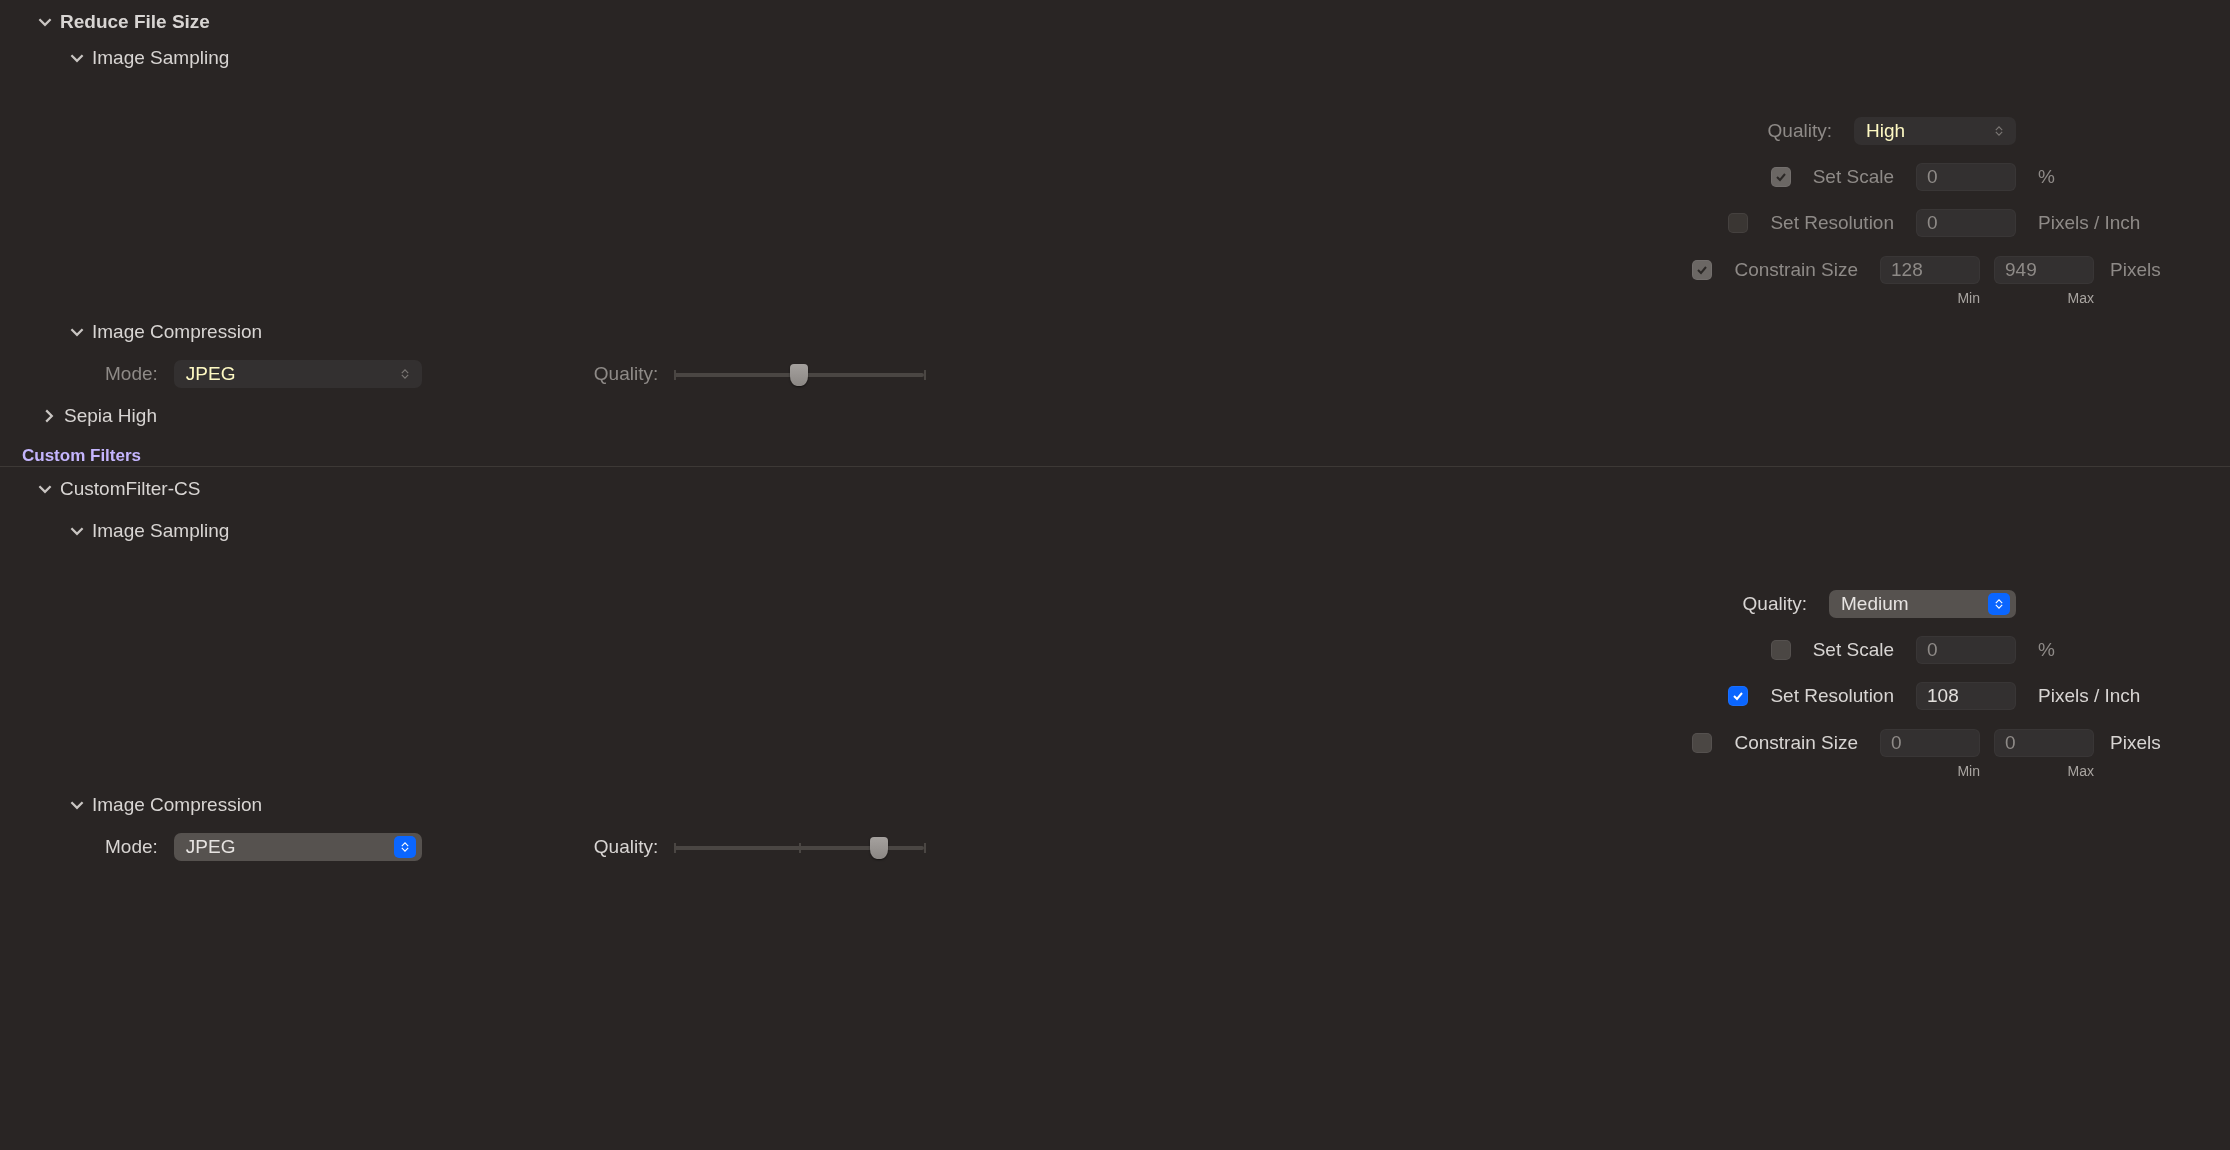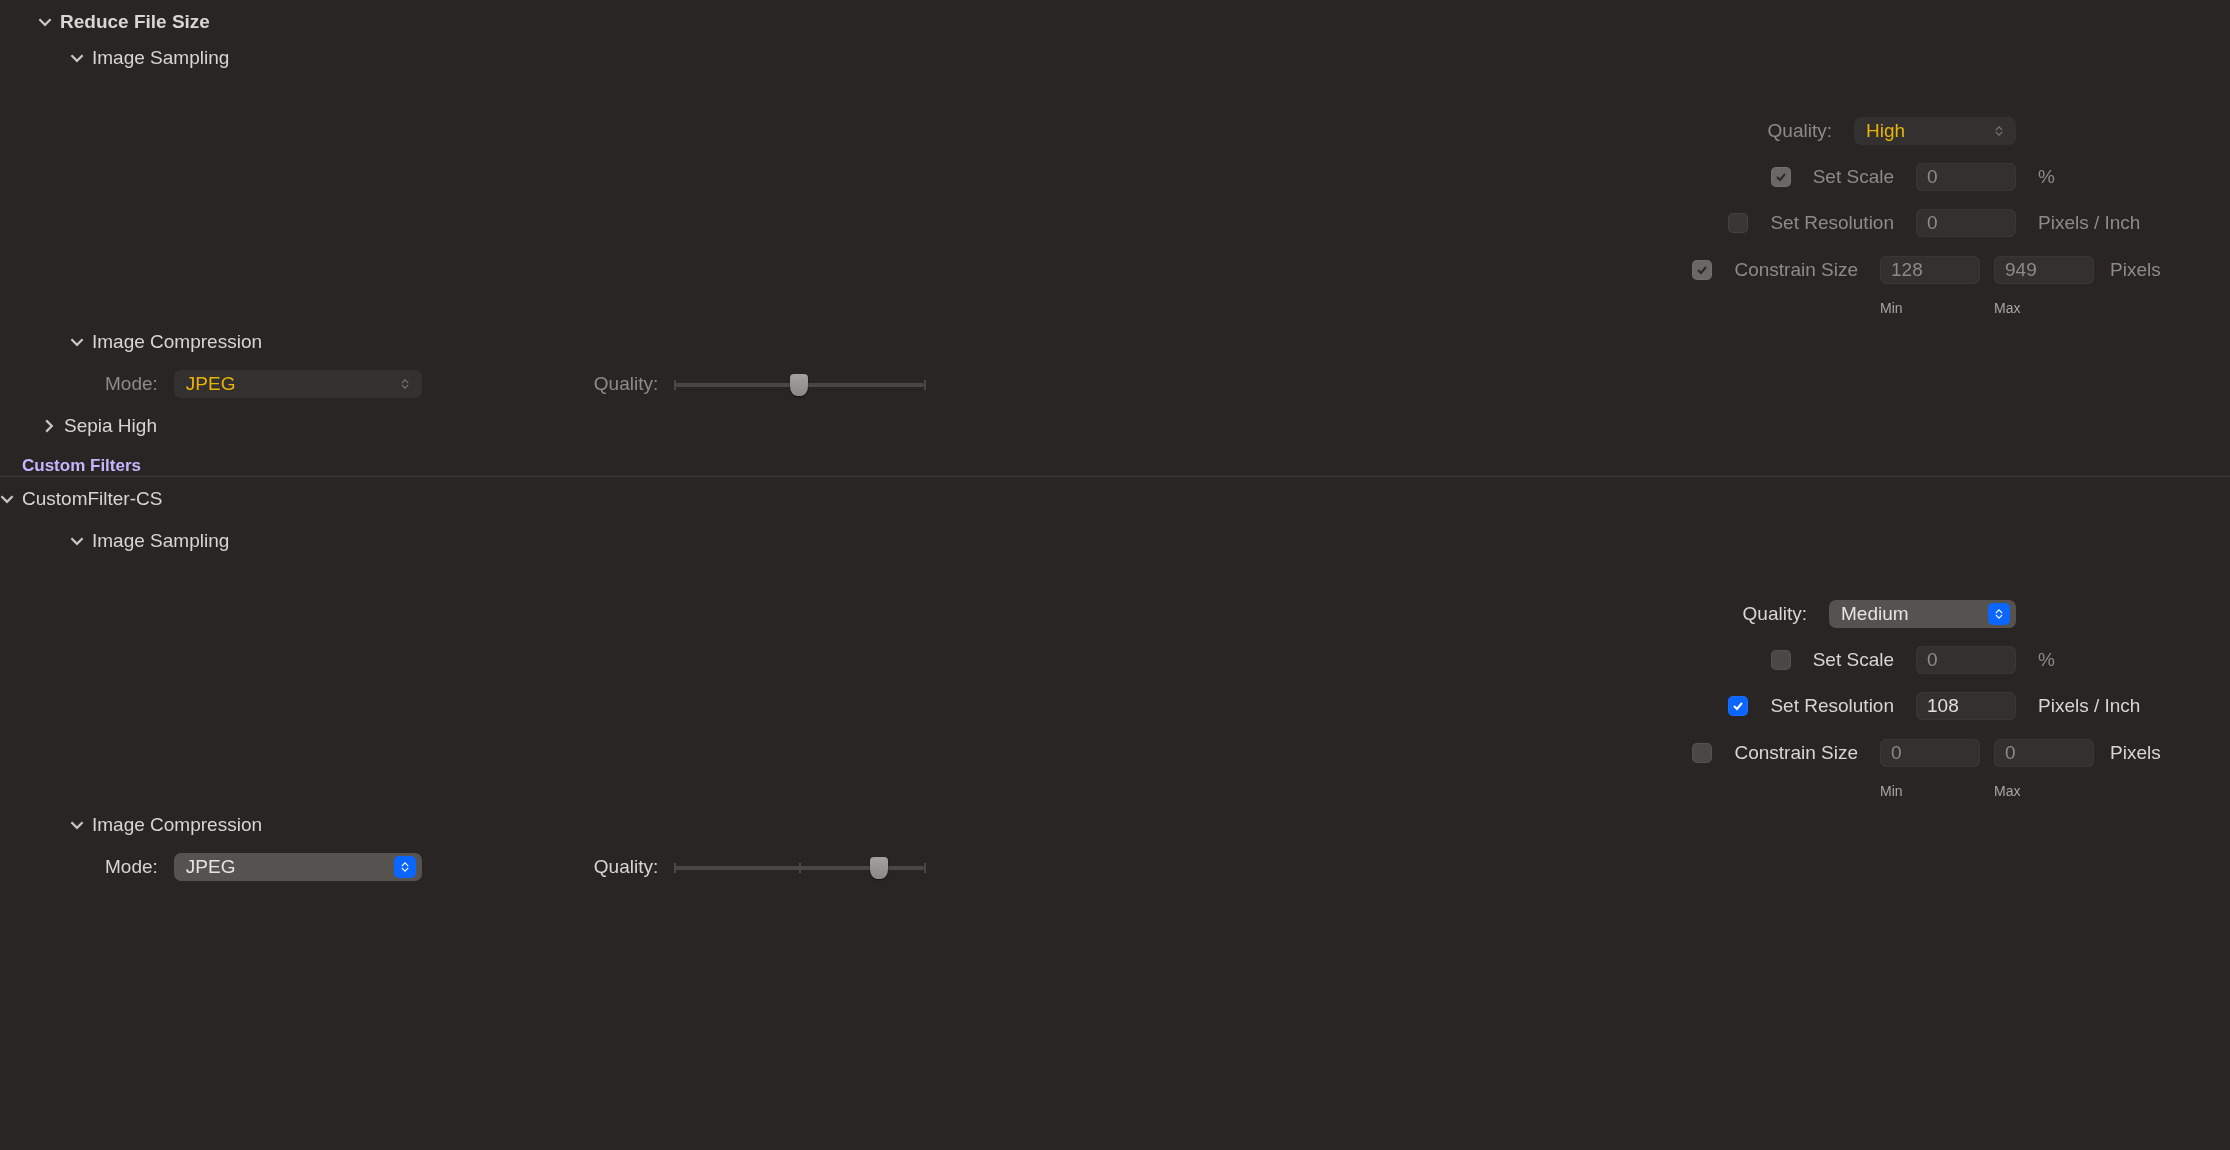--- a/index.html
+++ b/index.html
@@ -117,21 +117,21 @@
     display: inline-flex;
     align-items: center;
     justify-content: space-between;
     height: 28px;
     border-radius: 7px;
     padding: 0 6px 0 12px;
     gap: 12px;
   }
   .popup.disabled {
     background: #333030;
-    color: #eab308;
+    color: #fef9c3;
   }
   .popup.enabled {
     background: #56524f;
     color: #e6e3e1;
   }
   .popup.enabled .stepper { background: #0a66ff; color:#fff; }
   .popup.disabled .stepper { color:#7c7875; }
   .stepper {
     width: 22px;
     height: 22px;
@@ -177,21 +177,21 @@
     position: absolute;
     top: 1px;
     width: 18px;
     height: 22px;
     border-radius: 4px 4px 7px 7px / 4px 4px 10px 10px;
     background: linear-gradient(#a5a19e,#8b8784);
     box-shadow: 0 1px 2px rgba(0,0,0,0.5);
     transform: translateX(-50%);
   }
   .dim-text { color:#8e8a87; }
-  .field-stack { display:flex; flex-direction:column; align-items:flex-start; gap:16px; }
+  .field-stack { display:flex; flex-direction:column; align-items:flex-end; gap:6px; }
 </style>
 </head>
 <body>
 
 <div class="disclosure-row" style="padding-left:38px; height:32px;font-weight:bold;">
   <span class="chevron down">
     <svg viewBox="0 0 10 10">
         <path d="M1 3 L5 7 L9 3" fill="none" stroke="#c9c5c2" stroke-width="1.6"></path>
       </svg>
   </span>
@@ -307,21 +307,21 @@
   <span class="chevron right">
     <svg viewBox="0 0 10 10">
         <path d="M1 3 L5 7 L9 3" fill="none" stroke="#c9c5c2" stroke-width="1.6"></path>
       </svg>
   </span>
   <span class="label">Sepia High</span>
 </div>
 
 <div class="section-header">Custom Filters</div>
 
-<div class="disclosure-row" style="height:44px;">
+<div class="disclosure-row" style="padding-left:38px; height:44px;">
   <span class="chevron down">
     <svg viewBox="0 0 10 10">
         <path d="M1 3 L5 7 L9 3" fill="none" stroke="#c9c5c2" stroke-width="1.6"></path>
       </svg>
   </span>
   <span class="label">CustomFilter-CS</span>
 </div>
 
 <div class="disclosure-row" style="padding-left:70px; height:40px;">
   <span class="chevron down">

